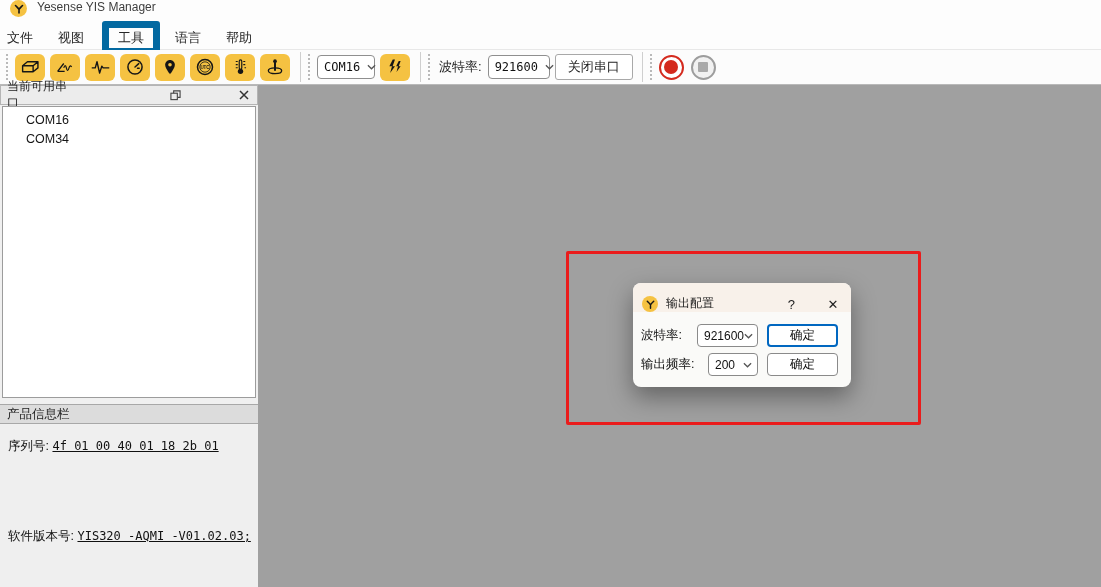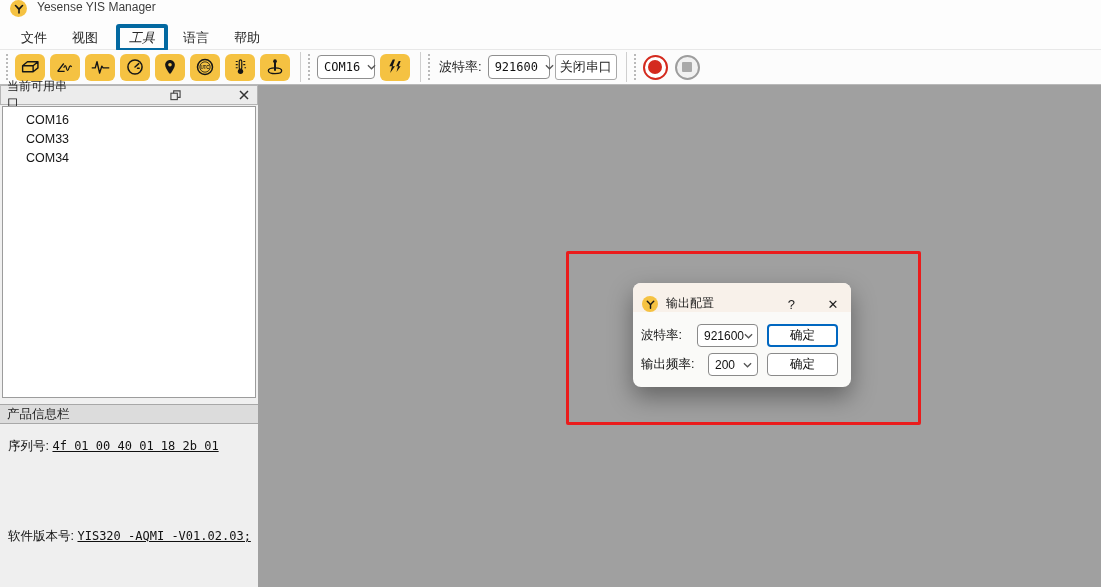--- a/index.html
+++ b/index.html
@@ -5,34 +5,34 @@
   * { margin:0; padding:0; box-sizing:border-box; }
   html,body { width:1101px; height:587px; overflow:hidden; }
   body { font-family:"Liberation Sans","DejaVu Sans",sans-serif; background:#fdfdfd; position:relative; }
 
   
   .titlebar { position:absolute; left:0; top:0; width:1101px; height:26px; background:#fdfdfd; display:flex; align-items:flex-start; padding-left:10px; }
   .logo { width:17px; height:17px; border-radius:50%; background:#f5c242; display:flex; align-items:center; justify-content:center; flex:0 0 auto; }
   .titlebar .app-title { margin-left:10px; font-size:12px; color:#3d3d3d; }
 
   
-  .menubar { position:absolute; left:0; top:26px; width:1101px; height:24px; background:#fdfdfd; display:flex; align-items:center; padding-left:14px; border-bottom:1px solid #e8e8e8; }
+  .menubar { position:absolute; left:0; top:26px; width:1101px; height:24px; background:#fdfdfd; display:flex; align-items:center; padding-left:0; border-bottom:1px solid #e8e8e8; }
   .menu-item { font-size:13px; color:#262626; padding:2px 7px; margin-right:11px; }
-  .menu-item.hl { border:4px solid #0369a1; border-radius:3px; padding:1px 9px; margin-right:8px;font-style:italic; }
+  .menu-item.hl { border:7px solid #0369a1; border-radius:3px; padding:1px 9px; margin-right:8px; }
 
   
   .toolbar { position:absolute; left:0; top:50px; width:1101px; height:35px; background:#fcfcfc; border-bottom:1px solid #b9b9b9; display:flex; align-items:center; padding-left:4px; }
   .tb-handle { width:4px; height:26px; border-left:2px dotted #b9b9b9; margin:0 5px 0 2px; }
   .tb-sep { width:1px; height:30px; background:#cfcfcf; margin:0 5px; }
   .tb-btn { width:30px; height:27px; border-radius:6px; background:#f5c242; display:flex; align-items:center; justify-content:center; margin-right:5px; flex:0 0 auto; }
   .tb-btn svg { display:block; }
   .combo { height:24px; background:#fff; border:1px solid #8f8f8f; border-radius:4px; display:flex; align-items:center; padding:0 6px; font-family:"DejaVu Sans Mono","Liberation Mono",monospace; font-size:12px; color:#111; }
   .combo .chev { margin-left:auto; padding-left:7px; display:flex; }
   .tb-label { font-size:13px; color:#1c1c1c; margin:0 6px 0 2px; }
-  .tb-push { height:26px; background:#fff; border:1px solid #a8a8a8; border-radius:3px; font-size:13px; color:#1c1c1c; padding:0 4px; display:flex; align-items:center; margin-right:4px; }
+  .tb-push { height:26px; background:#fff; border:1px solid #a8a8a8; border-radius:3px; font-size:13px; color:#1c1c1c; padding:0 12px; display:flex; align-items:center; margin-right:4px; }
   .rec-btn { width:25px; height:25px; border-radius:50%; border:2px solid #d42a1e; background:#fff; display:flex; align-items:center; justify-content:center; margin-right:7px; }
   .rec-btn .dot { width:14px; height:14px; border-radius:50%; background:#d42a1e; }
   .stop-btn { width:25px; height:25px; border-radius:50%; border:2px solid #9d9d9d; background:#f1f1f1; display:flex; align-items:center; justify-content:center; }
   .stop-btn .sq { width:10px; height:10px; background:#a9a9a9; border-radius:1px; }
 
   
   .dock { position:absolute; left:0; top:85px; width:258px; height:502px; background:#f0f0f0; }
   .dock-header { height:20px; background:#ececec; border:1px solid #b4b4b4; display:flex; align-items:center; font-size:12px; color:#1c1c1c; padding:0 6px;gap:47px; }
   .dock-header .spacer { flex:1; }
   .dh-icon { width:16px; height:14px; display:flex; align-items:center; justify-content:center; margin-left:8px; }
@@ -196,21 +196,20 @@
     </span>
     <span class="dh-icon">
       <svg width="10" height="10" viewBox="0 0 10 10">
           <path d="M1 1l8 8M9 1L1 9" stroke="#333" stroke-width="1.5"></path>
         </svg>
     </span>
   </div>
 
   <div class="port-list">
     <div class="port-item">COM16</div>
-    <div class="port-item">COM33</div>
     <div class="port-item">COM34</div>
   </div>
 
   <div class="info-header">
     <span>产品信息栏</span>
   </div>
 
   <div class="info-body">
     <div class="info-line line-serial">
       <span>序列号:</span>

